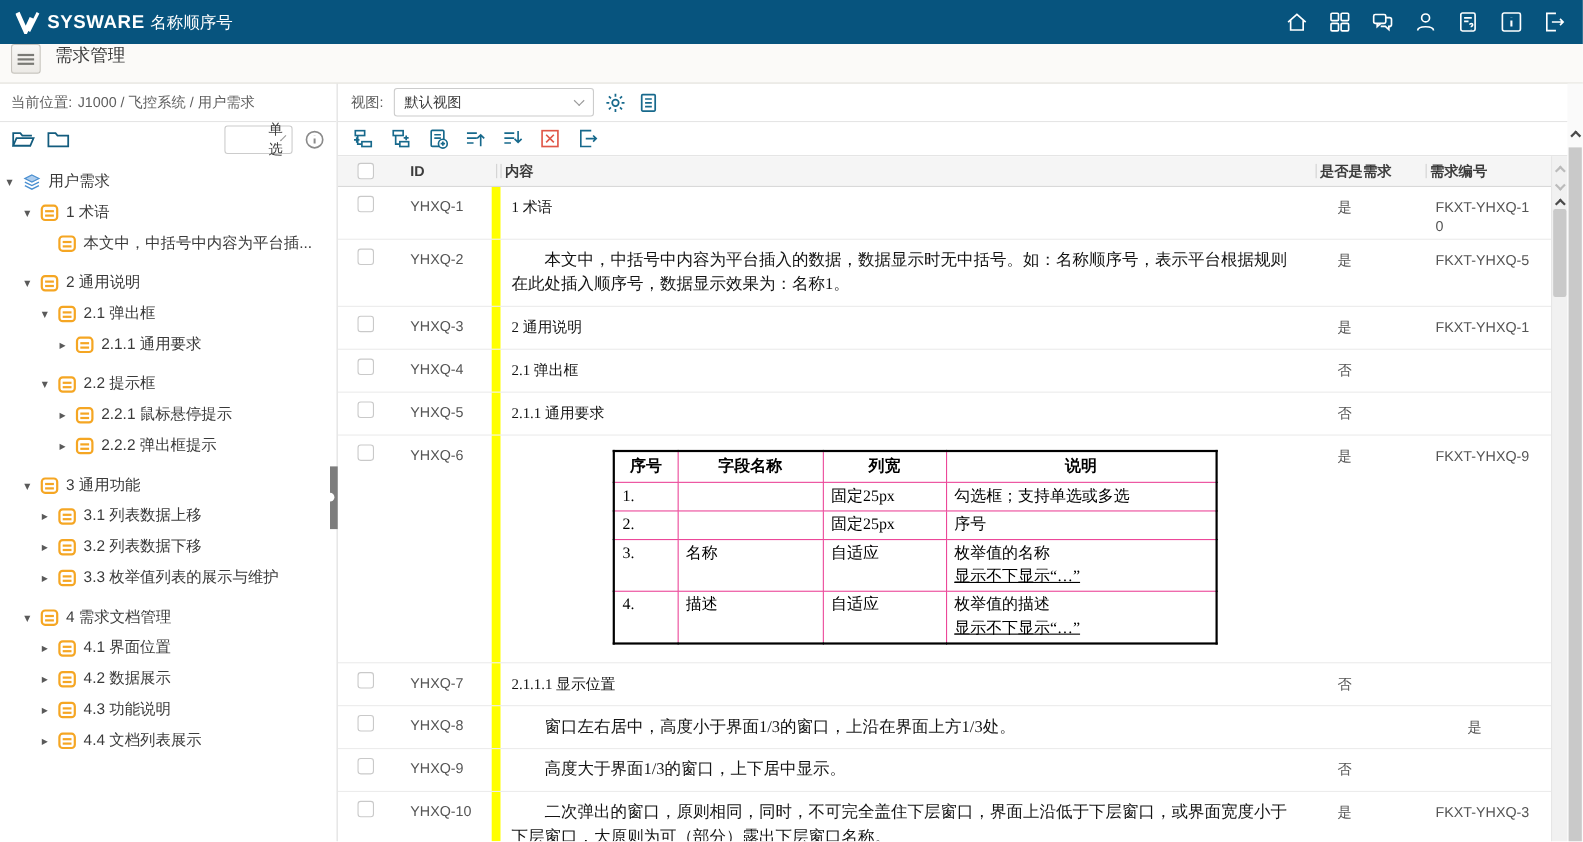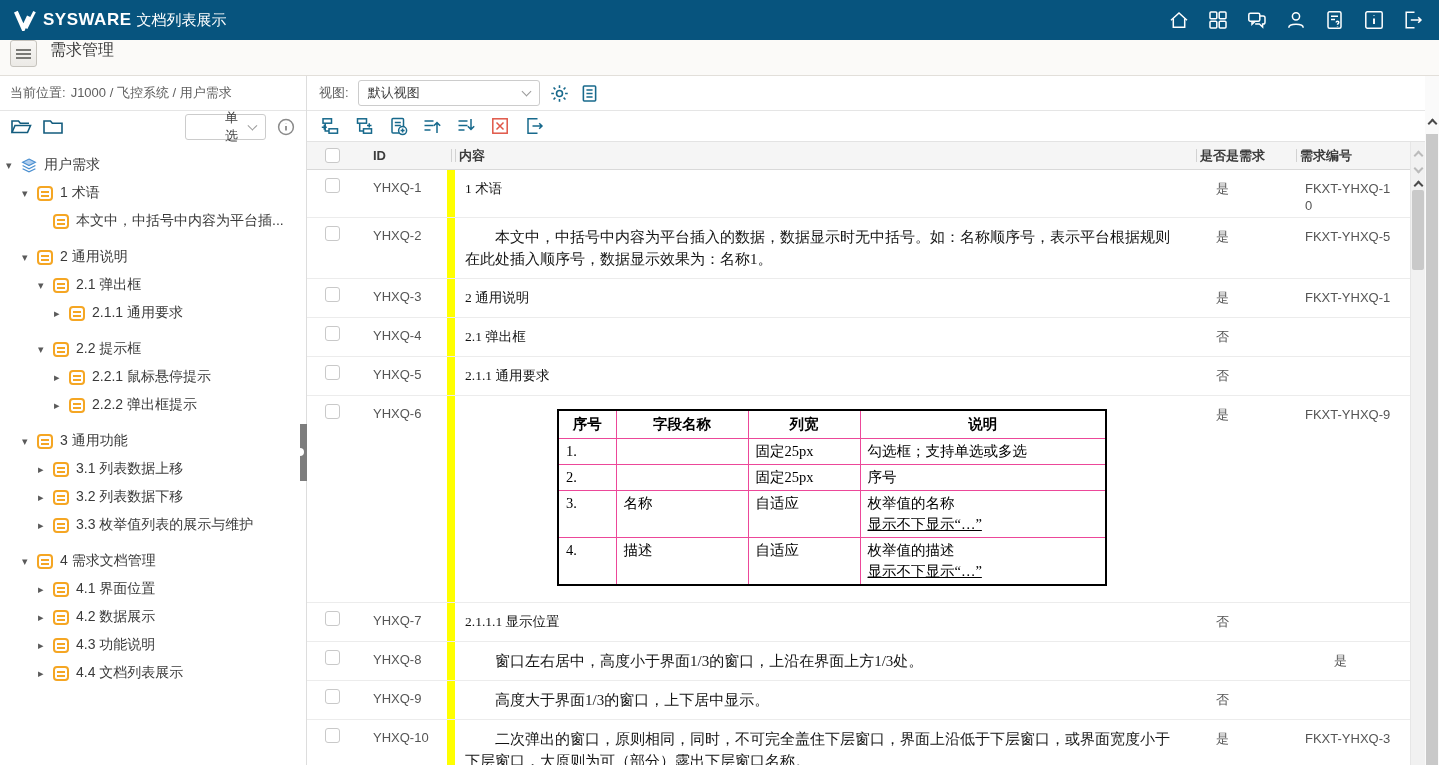--- a/index.html
+++ b/index.html
@@ -23,21 +23,21 @@
   
   .main { display:flex; height:689px; position:relative; }
 
   .left-panel { width:307px; flex:0 0 307px; border-right:1px solid #ddd; display:flex; flex-direction:column; overflow:hidden; }
   .loc-row { height:35px; flex:0 0 35px; border-bottom:1px solid #e5e5e5; display:flex; align-items:center; padding:0 10px; color:#5f5f5f; gap:5px; white-space:nowrap; }
   .left-actions { height:31px; flex:0 0 31px; display:flex; align-items:center; padding:0 10px; gap:10px; }
   .left-actions .spacer { flex:1; }
 
   .select { height:26px; border:1px solid #ccc; border-radius:3px; background:#fff; display:flex; align-items:center; padding:0 9px; cursor:pointer; color:#3c3c3c; }
   .chev { width:7px; height:7px; border-right:1.5px solid #9a9a9a; border-bottom:1.5px solid #9a9a9a; transform:rotate(45deg); margin-top:-3px; margin-left:auto; }
-  .mode-select { width:81px;padding-left:39px; }
+  .mode-select { width:62px;padding-left:39px; }
   .view-select { width:182px; }
 
   .tree { flex:1; padding-top:9px; overflow:hidden; }
   .ti { display:flex; align-items:center; height:28px; cursor:pointer; white-space:nowrap; }
   .ti.gap { margin-top:8px; }
   .lvl0 { padding-left:6px; } .lvl1 { padding-left:22px; } .lvl2 { padding-left:38px; } .lvl3 { padding-left:54px; }
   .arr { width:15px; flex:0 0 15px; font-size:11px; color:#5a5a5a; text-align:left; }
   .arr.exp::before { content:"▾"; }
   .arr.col::before { content:"▸"; }
   .ico { width:16px; height:16px; flex:0 0 16px; margin-right:7px; display:inline-flex; }
@@ -105,21 +105,21 @@
 
 <div class="topbar">
   <div class="brand">
     <span>
       <svg width="28" height="22" viewBox="0 0 30 22">
           <path d="M2 2 L10 20 L16 7" stroke="#fff" stroke-width="4.5" fill="none"></path>
           <path d="M13 20 L22 2" stroke="#fff" stroke-width="3" fill="none"></path>
         </svg>
     </span>
     <span class="brand-name">SYSWARE</span>
-    <span class="brand-suffix">文档列表展示</span>
+    <span class="brand-suffix">名称顺序号</span>
   </div>
   <div class="topbar-icons">
     <span class="tbi">
         <svg width="22" height="22" viewBox="0 0 22 22" fill="none" stroke="#fff" stroke-width="1.5">
           <path d="M3 11.2 L11 4 19 11.2"></path>
           <path d="M5.3 9.5 V18.3 H16.7 V9.5"></path>
         </svg>
       </span>
     <span class="tbi">
         <svg width="22" height="22" viewBox="0 0 22 22" fill="none" stroke="#fff" stroke-width="1.5">

